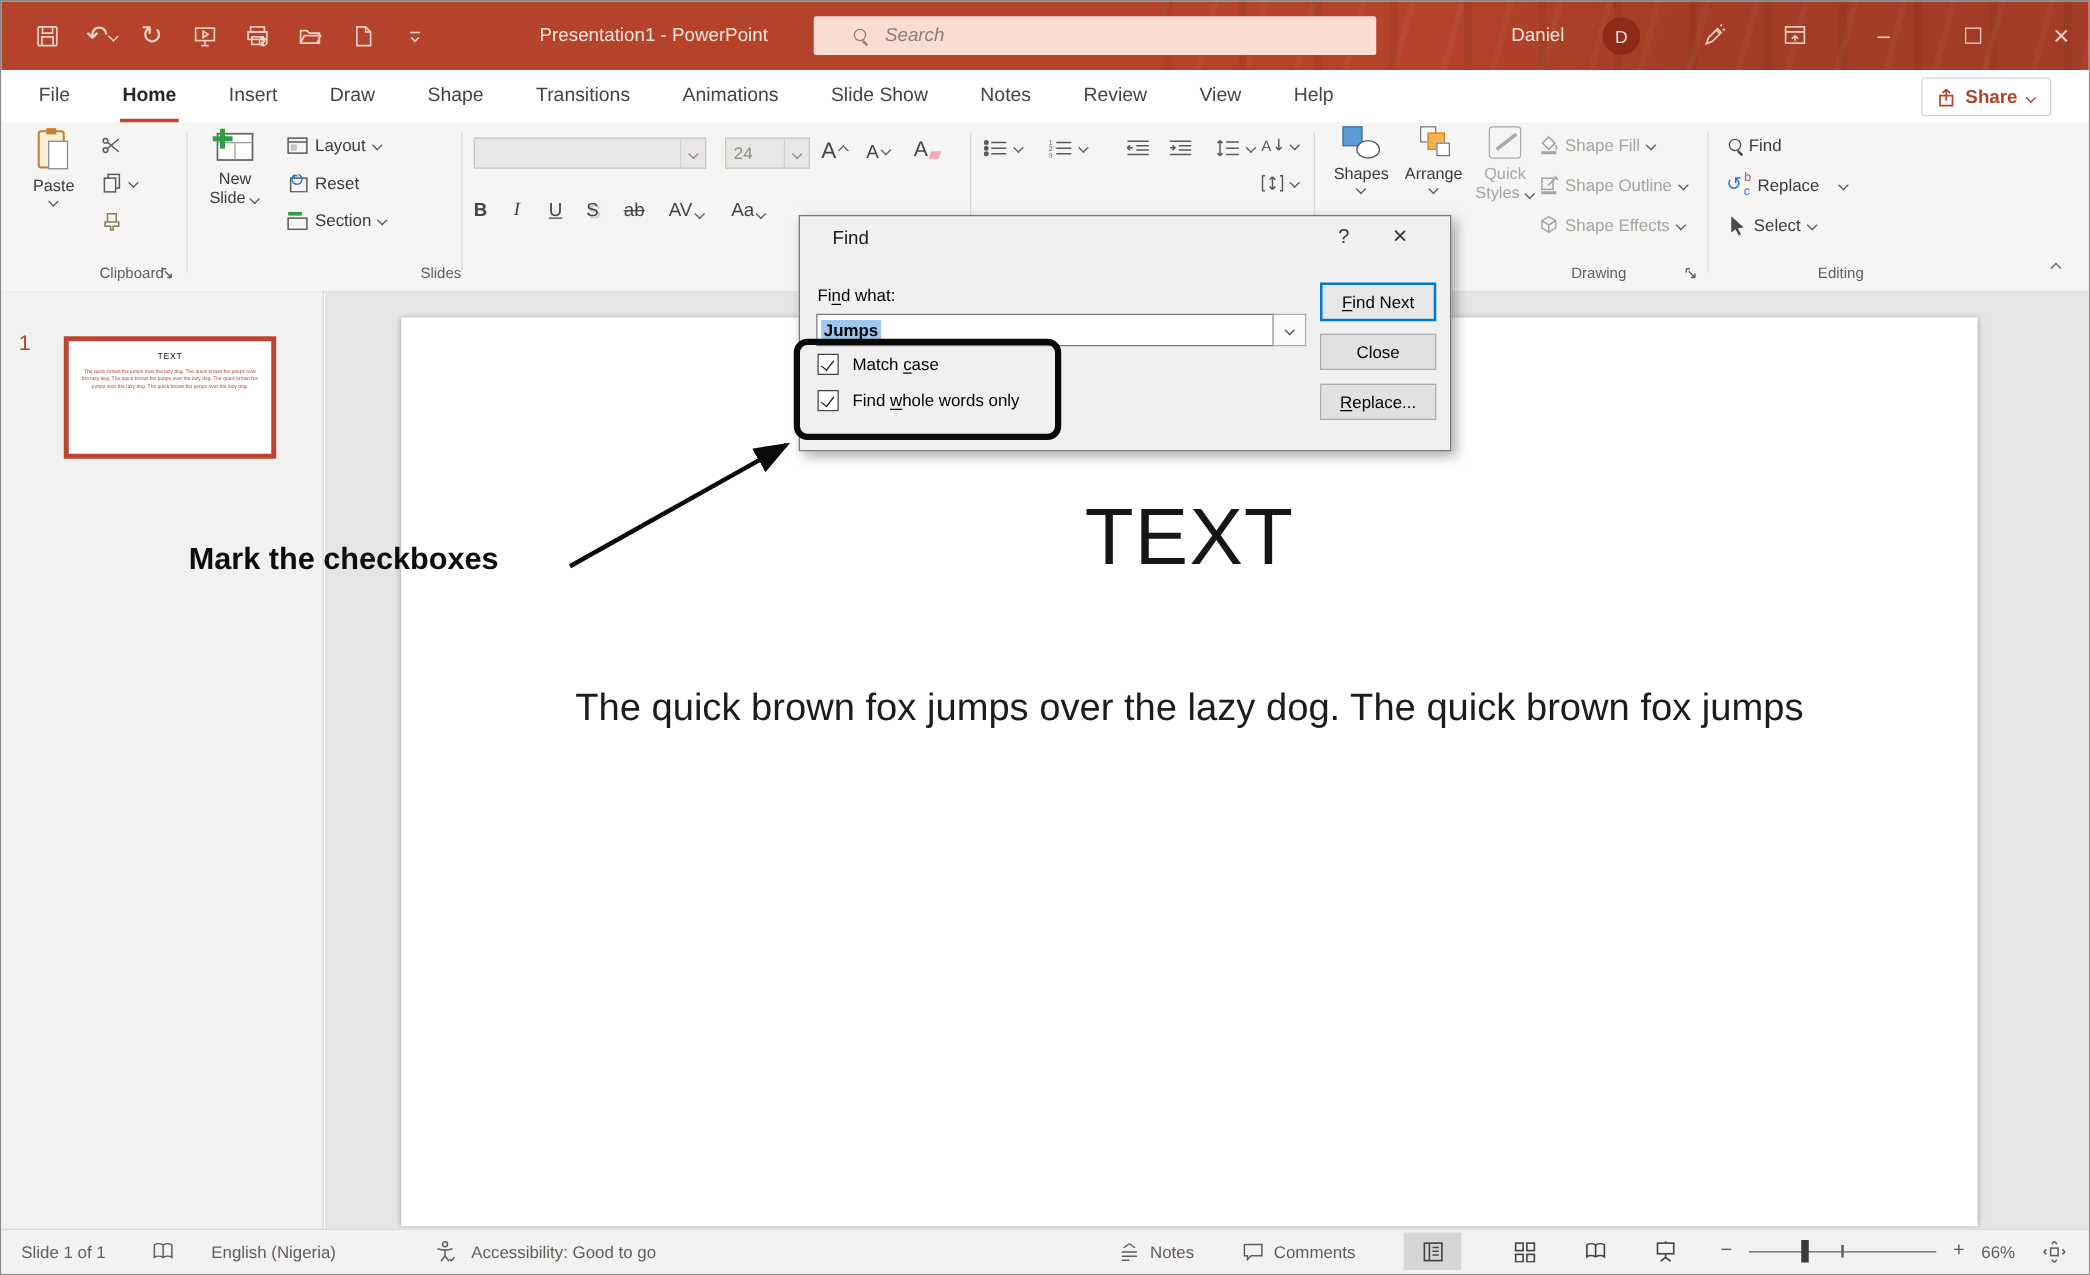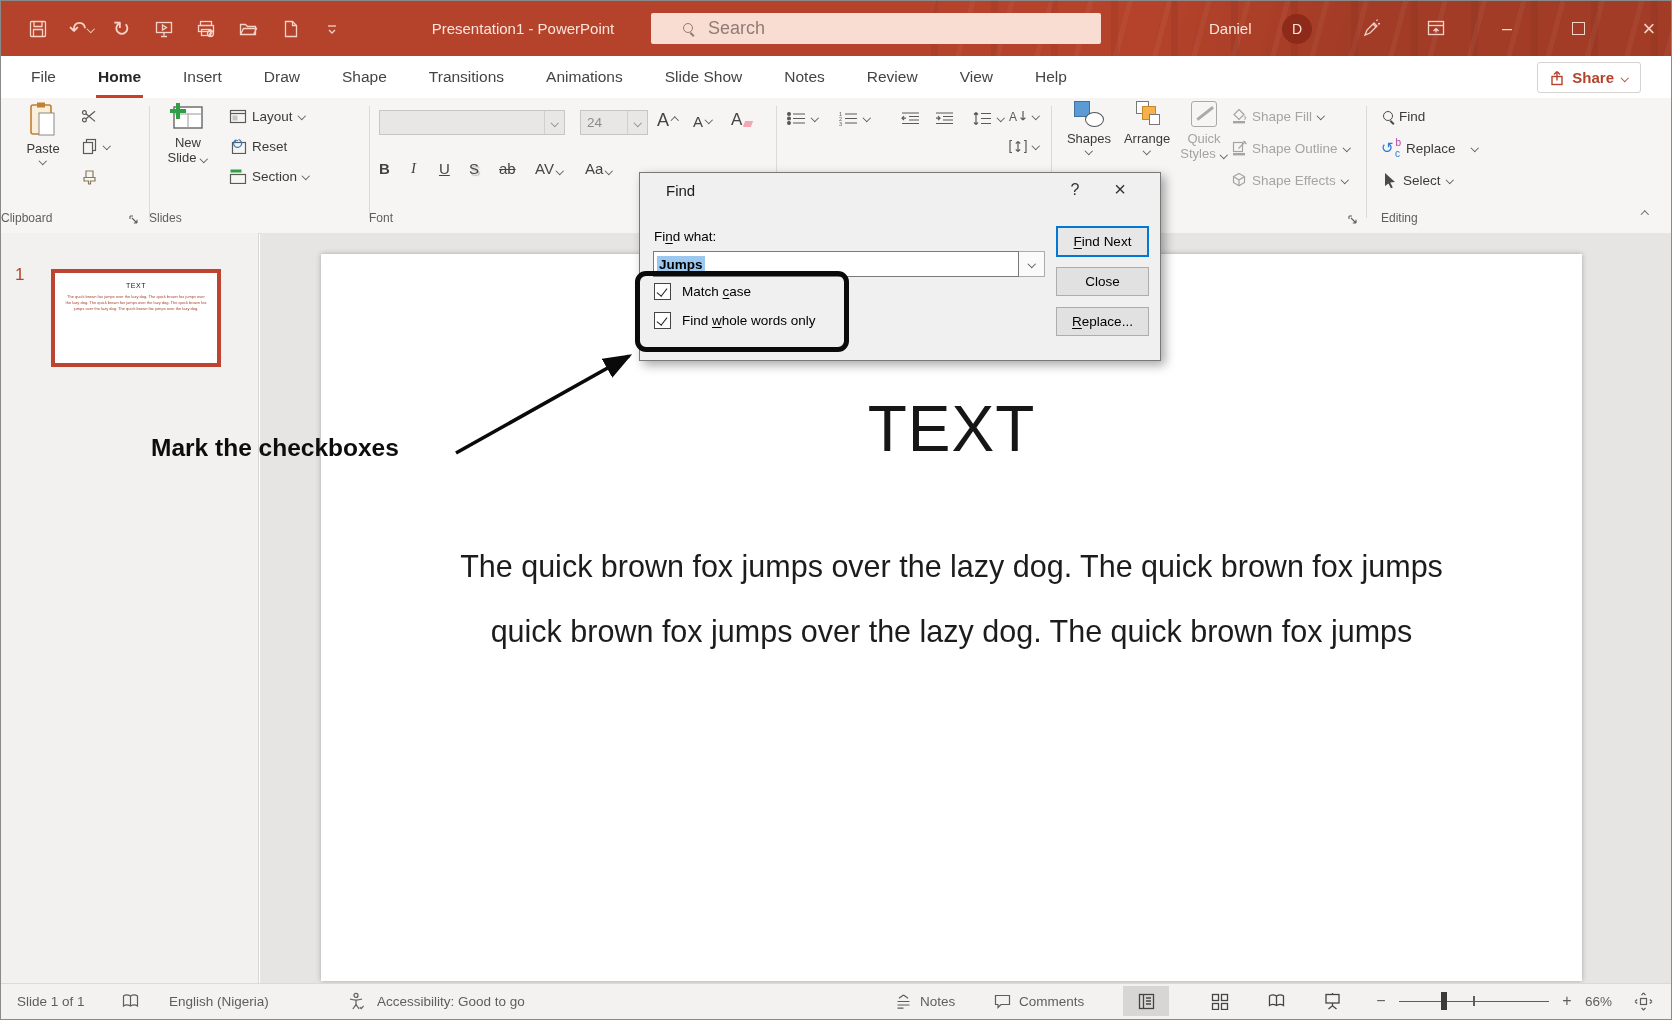--- a/index.html
+++ b/index.html
@@ -18,21 +18,21 @@
   .qicon svg{stroke:#F6D3C8;fill:none;stroke-width:1.3;}
   .glyph-undo,.glyph-redo{font-size:21px;line-height:21px;color:#F6D3C8;}
   .tb-title{position:absolute;left:402px;top:0;width:240px;height:55px;line-height:55px;
             text-align:center;font-size:15px;color:#FBE4DC;white-space:nowrap;}
   .tb-search{position:absolute;left:650px;top:12px;width:450px;height:31px;background:#F9DCD2;
              border-radius:2px;display:flex;align-items:center;color:#8E7D77;}
   .tb-search .mag{margin-left:32px;}
   .mag{position:relative;width:11px;height:11px;display:inline-block;}
   .mag::before{content:'';position:absolute;left:0;top:0;width:8px;height:8px;border:1.6px solid currentColor;border-radius:50%;}
   .mag::after{content:'';position:absolute;left:8px;top:9px;width:5px;height:1.7px;background:currentColor;transform:rotate(45deg);transform-origin:0 0;}
-  .tb-search span.txt{margin-left:14px;font-size:18px;}
+  .tb-search span.txt{margin-left:14px;font-size:15px;font-style:italic;}
   .tb-user{position:absolute;left:1208px;top:0;height:55px;line-height:55px;font-size:15px;color:#FBE4DC;}
   .avatar{position:absolute;left:1281px;top:12.5px;width:30px;height:30px;border-radius:50%;background:#8E2A1A;
           color:#FBE4DC;font-size:14px;display:flex;align-items:center;justify-content:center;}
   .tb-btn{position:absolute;top:0;width:46px;height:55px;display:flex;align-items:center;justify-content:center;color:#F6D3C8;}
   .tb-btn svg{stroke:#F6D3C8;fill:none;stroke-width:1.3;}
   .maxbox{width:11px;height:11px;border:1.4px solid #F6D3C8;}
   .tb-btn.glyphbtn{font-size:18px;}
 
   
   .tabbar{position:absolute;left:0;top:55px;right:0;height:42px;background:#fff;}
@@ -46,21 +46,21 @@
   .share-btn svg{stroke:#B5432B;fill:none;stroke-width:1.4;}
   .chev{display:inline-block;width:8px;height:6px;position:relative;}
   .chev::before{content:'';position:absolute;left:1px;top:0;width:4.5px;height:4.5px;
     border-right:1.3px solid currentColor;border-bottom:1.3px solid currentColor;transform:rotate(45deg);}
   .chev-up::before{transform:rotate(-135deg);top:2px;}
 
   
   .ribbon{position:absolute;left:0;top:97px;right:0;height:135px;background:#F6F5F4;
           border-bottom:1px solid #D8D6D4;color:#3b3a39;}
   .rdiv{position:absolute;top:8px;height:112px;width:1px;background:#DCDAD8;}
-  .glabel{position:absolute;top:113px;font-size:12px;color:#605E5C;text-align:left;}
+  .glabel{position:absolute;top:113px;font-size:12px;color:#605E5C;text-align:right;}
   .launcher{position:absolute;top:115px;width:13px;height:13px;}
   .launcher svg{stroke:#605E5C;fill:none;stroke-width:1.1;}
   .bigbtn{position:absolute;top:3px;height:92px;display:flex;flex-direction:column;align-items:center;font-size:13px;color:#3b3a39;}
   .bigbtn .blabel{margin-top:4px;line-height:15px;text-align:center;}
   .bigbtn .chev{color:#5a5a58;margin-top:2px;}
   .smallbtn{position:absolute;height:24px;display:flex;align-items:center;gap:5px;font-size:13.5px;color:#3b3a39;}
   .smallbtn .chev{color:#5a5a58;}
   .disabled{color:#A6A4A2 !important;}
   .ricon svg{stroke:#5A5A58;fill:none;stroke-width:1.2;}
   .ricon{display:inline-flex;}
@@ -528,21 +528,20 @@
       <div class="thumb-title">TEXT</div>
       <div class="thumb-body">The quick brown fox jumps over the lazy dog. The quick brown fox jumps over the lazy dog. The quick brown fox jumps over the lazy dog. The quick brown fox jumps over the lazy dog. The quick brown fox jumps over the lazy dog.</div>
     </div>
   </div>
 
   <div class="canvas">
     <div class="slide">
       <div class="slide-title">TEXT</div>
       <div class="slide-body">
         <div>The quick brown fox jumps over the lazy dog. The quick brown fox jumps</div>
-        <div>quick brown fox jumps over the lazy dog. The quick brown fox jumps</div>
       </div>
     </div>
   </div>
 
   <div class="dialog">
     <div class="dlg-title">Find</div>
     <div class="dlg-help">?</div>
     <div class="dlg-close">×</div>
     <div class="dlg-label"><span>Fi</span><span class="u">n</span><span>d what:</span></div>
     <div class="dlg-combo">

